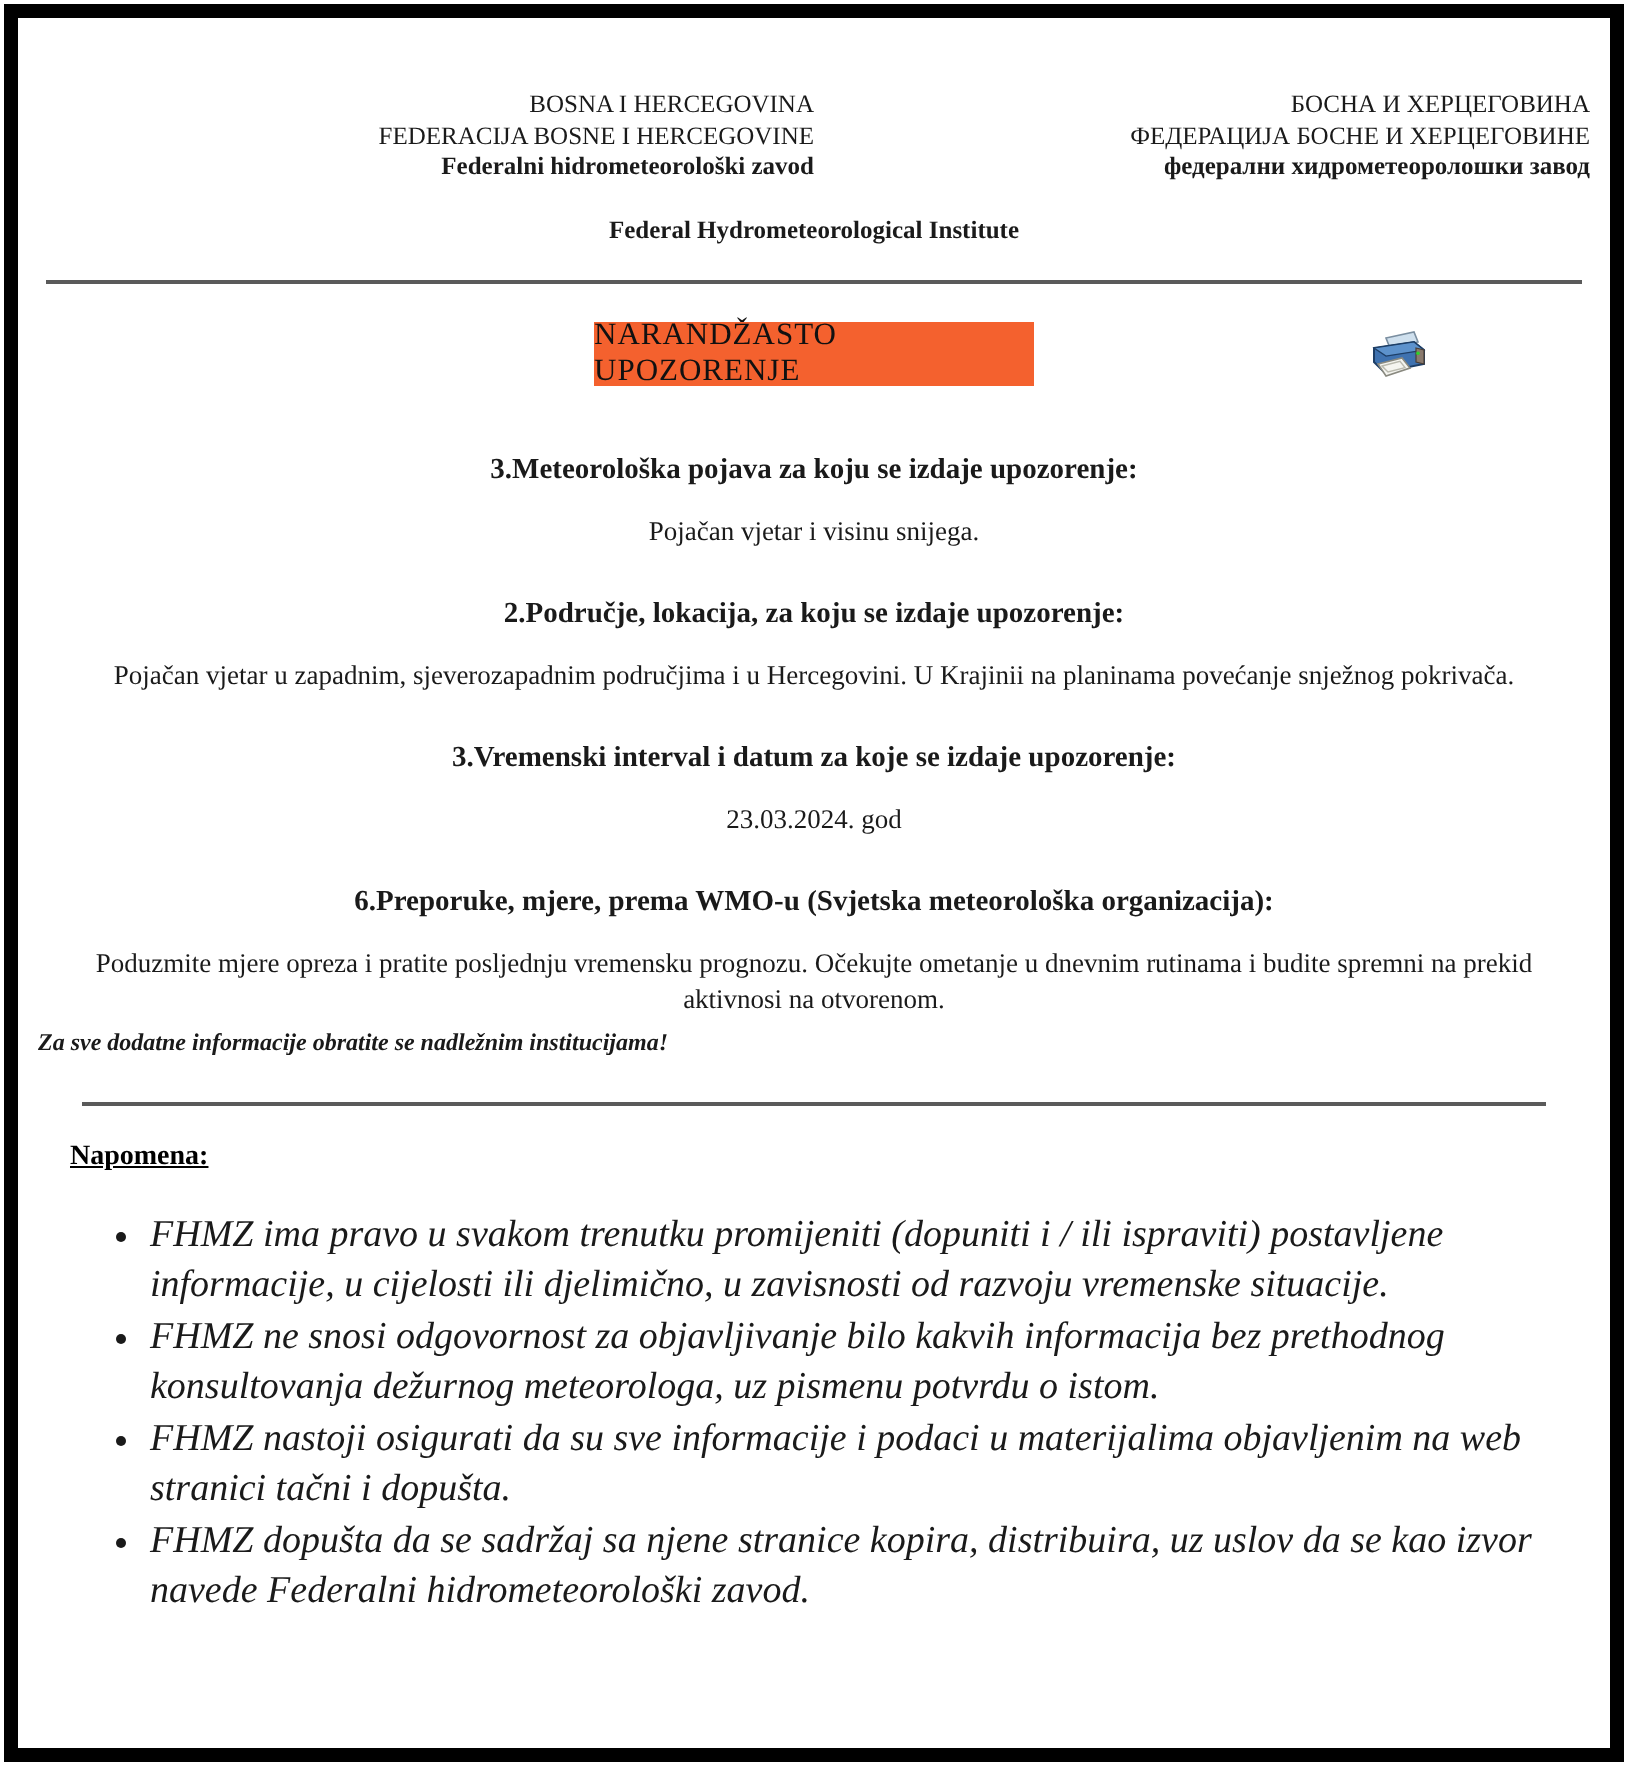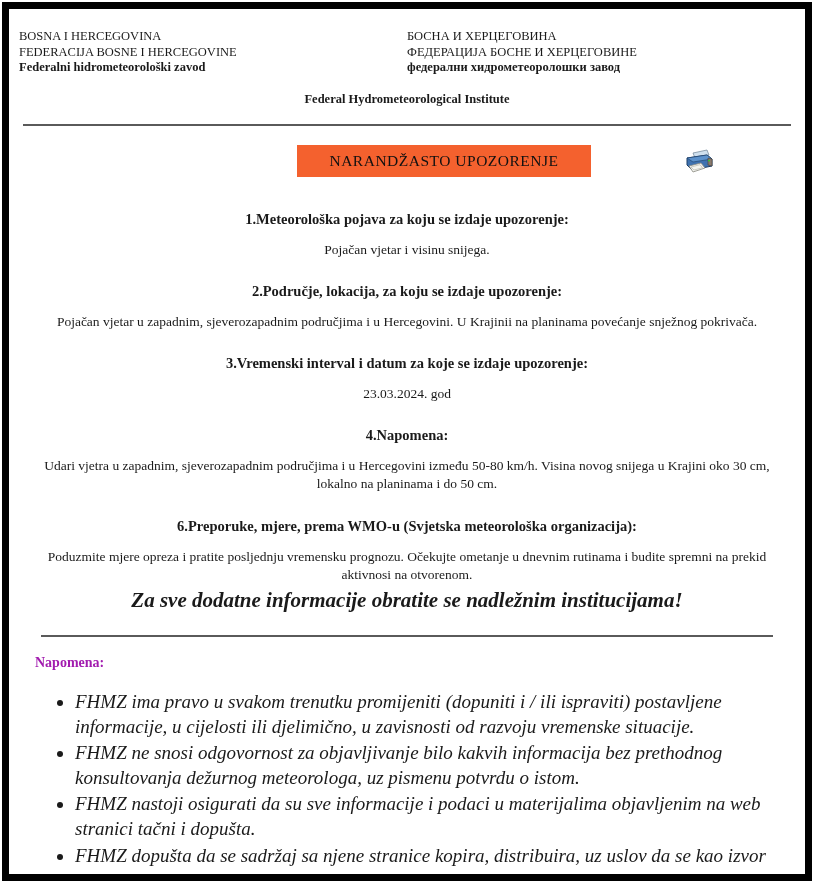--- a/index.html
+++ b/index.html
@@ -13,52 +13,52 @@
     margin: 2px;
     border: 7px solid #000000;
     width: 810px; height: 879px;
     background: #ffffff;
     overflow: hidden;
   }
   .inner { padding: 12px 10px 0 10px; }
 
   
   .hdr-row { display: flex; justify-content: space-between; margin-top: 8px; }
-  .hdr-col { width: 50%; text-align: left; font-size: 12.5px; line-height: 1.25; }
+  .hdr-col { width: 50%; text-align: right; font-size: 12.5px; line-height: 1.25; margin-top: 16px; }
   .hdr-col .l3, .hdr-center .l3 { font-weight: bold; }
   .hdr-center { text-align: center; font-size: 12.5px; line-height: 1.25; margin-top: 16px; }
 
   .rule {
     border: none; border-top: 2px solid #5a5a5a;
     margin: 16px 4px 0 4px;
   }
 
   
   .banner-row { position: relative; margin-top: 19px; height: 34px; }
   .banner {
     position: absolute; left: 278px; top: 0;
-    width: 294px; height: 32px;
+    width: 220px; height: 32px;
     display: flex; align-items: center; justify-content: center;
     font-size: 15.5px; letter-spacing: 0.5px;
     color: #111; cursor: default;
   }
   .print-btn {
     position: absolute; right: 80px; top: 1px;
     width: 32px; height: 30px;
     background: none; border: none; cursor: pointer; padding: 0;
   }
 
   
   .sections { text-align: center; }
   .sec-heading { font-weight: bold; font-size: 14.5px; margin-top: 24px; }
   .sec-body { font-size: 13.5px; margin: 13px 14px 0 14px; line-height: 1.35; }
   .sections .sec:first-child .sec-heading { margin-top: 32px; }
   .emphasis {
     font-weight: bold; font-style: italic;
-    font-size: 21px; text-align: center; margin-top: 4px;
+    font-size: 12px; text-align: left; margin-top: 4px;
   }
 
   .rule2 { border: none; border-top: 2px solid #5a5a5a; margin: 22px 22px 0 22px; }
 
   
   .note { margin: 18px 16px 0 16px; }
   .note-title { font-weight: bold; font-size: 14px; }
   .note ul { margin: 18px 0 0 24px; padding-left: 16px; }
   .note li { font-size: 19px; line-height: 1.32; margin-bottom: 1px; font-style: italic; }
 </style>
@@ -103,46 +103,42 @@
             <polygon points="8,21 17,18.7 19.5,21.8 11,24" fill="none" stroke="#b9b9ae" stroke-width="0.7"></polygon>
 
             <circle cx="26" cy="14.6" r="0.9" fill="#2ad42a"></circle>
           </svg>
         </span>
       </button>
     </div>
 
     <div class="sections">
       <div class="sec">
-        <div class="sec-heading">1.Meteorološka pojava za koju se izdaje upozorenje:</div>
+        <div class="sec-heading">3.Meteorološka pojava za koju se izdaje upozorenje:</div>
         <div class="sec-body">Pojačan vjetar i visinu snijega.</div>
       </div>
       <div class="sec">
         <div class="sec-heading">2.Područje, lokacija, za koju se izdaje upozorenje:</div>
         <div class="sec-body">Pojačan vjetar u zapadnim, sjeverozapadnim područjima i u Hercegovini. U Krajinii na planinama povećanje snježnog pokrivača.</div>
       </div>
       <div class="sec">
         <div class="sec-heading">3.Vremenski interval i datum za koje se izdaje upozorenje:</div>
         <div class="sec-body">23.03.2024. god</div>
       </div>
       <div class="sec">
-        <div class="sec-heading">4.Napomena:</div>
-        <div class="sec-body">Udari vjetra u zapadnim, sjeverozapadnim područjima i u Hercegovini između 50-80 km/h. Visina novog snijega u Krajini oko 30 cm, lokalno na planinama i do 50 cm.</div>
-      </div>
-      <div class="sec">
         <div class="sec-heading">6.Preporuke, mjere, prema WMO-u (Svjetska meteorološka organizacija):</div>
         <div class="sec-body">Poduzmite mjere opreza i pratite posljednju vremensku prognozu. Očekujte ometanje u dnevnim rutinama i budite spremni na prekid aktivnosi na otvorenom.</div>
       </div>
       <div class="emphasis">Za sve dodatne informacije obratite se nadležnim institucijama!</div>
     </div>
 
     <hr class="rule2">
 
     <div class="note">
-      <div class="note-title" id="note-title" style="color: #a21caf;">Napomena:</div>
+      <div class="note-title" id="note-title" style="color: #000000; text-decoration: underline;">Napomena:</div>
       <ul>
         <li>FHMZ ima pravo u svakom trenutku promijeniti (dopuniti i / ili ispraviti) postavljene informacije, u cijelosti ili djelimično, u zavisnosti od razvoju vremenske situacije.</li>
         <li>FHMZ ne snosi odgovornost za objavljivanje bilo kakvih informacija bez prethodnog konsultovanja dežurnog meteorologa, uz pismenu potvrdu o istom.</li>
         <li>FHMZ nastoji osigurati da su sve informacije i podaci u materijalima objavljenim na web stranici tačni i dopušta.</li>
         <li>FHMZ dopušta da se sadržaj sa njene stranice kopira, distribuira, uz uslov da se kao izvor navede Federalni hidrometeorološki zavod.</li>
 
       </ul>
     </div>
 
   </div>

